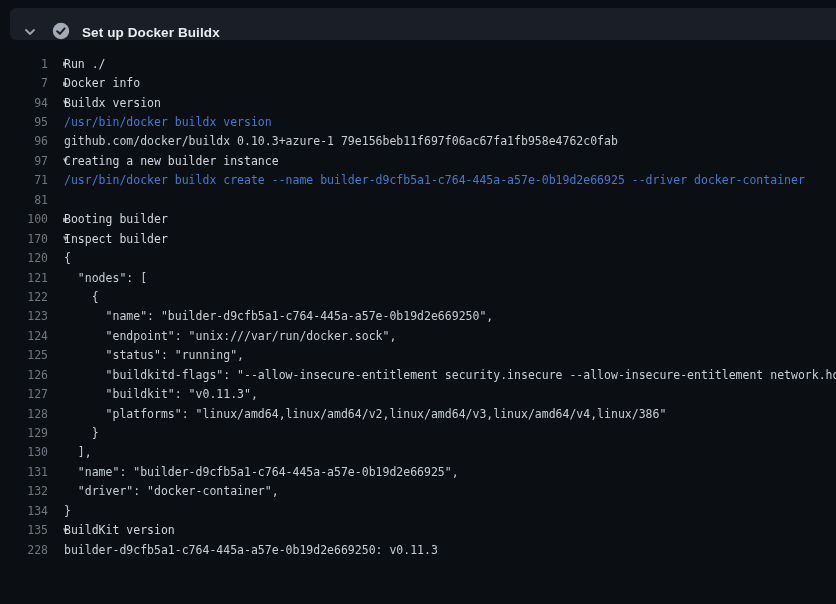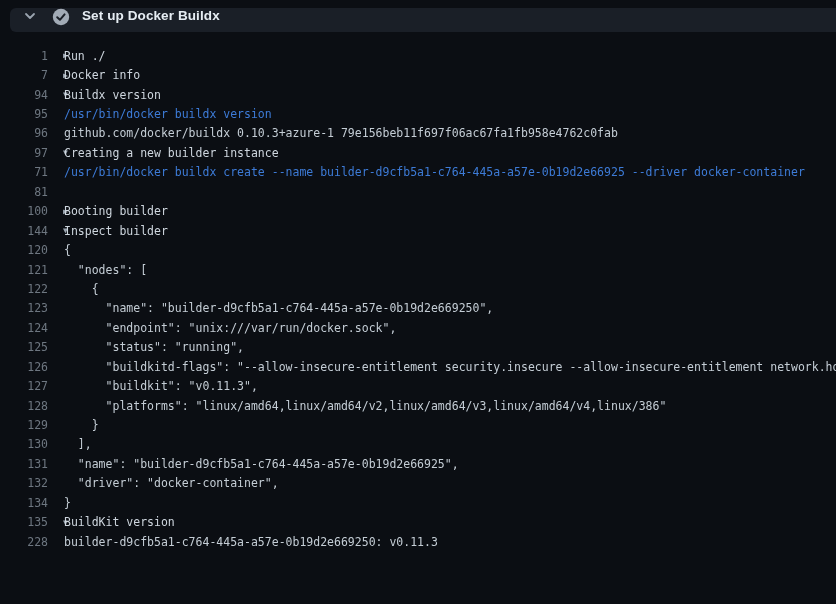--- a/index.html
+++ b/index.html
@@ -6,24 +6,24 @@
   html, body {
     width: 836px; height: 604px; overflow: hidden;
     background: var(--page-bg, #0b0e13);
     font-family: "Liberation Sans", sans-serif;
   }
   .page { width: 836px; height: 604px; overflow: hidden; position: relative; }
 
   
   .step-header {
     margin: 8px 0 0 10px;
-    height: 24px;
+    height: 32px;
     background: var(--header-bg, #1a1f27);
     border-radius: 6px 0 0 6px;
-    display: flex; align-items: flex-start;
+    display: flex; align-items: flex-end;
     padding-left: 12px;
     cursor: pointer;
   }
   .step-header .chev { width: 16px; height: 16px; flex: 0 0 auto; color: var(--icon-gray, #9aa4af); }
   .step-header .status { width: 18px; height: 18px; margin-left: 14px; flex: 0 0 auto; }
   .step-title {
     margin-left: 12px;
     color: var(--title-fg, #e6edf3);
     font-size: 13.5px; font-weight: 600;
     letter-spacing: 0.1px;
@@ -126,21 +126,21 @@
       <span class="marker"></span>
     </div>
 
     <div class="line group-collapsed">
       <span class="num">100</span>
       <span class="marker">▶</span>
       <span class="text">Booting builder</span>
     </div>
 
     <div class="line group-expanded">
-      <span class="num">144</span>
+      <span class="num">170</span>
       <span class="marker">▼</span>
       <span class="text">Inspect builder</span>
     </div>
 
     <div class="line output">
       <span class="num">120</span>
       <span class="marker"></span>
       <span class="text">{</span>
     </div>
 

